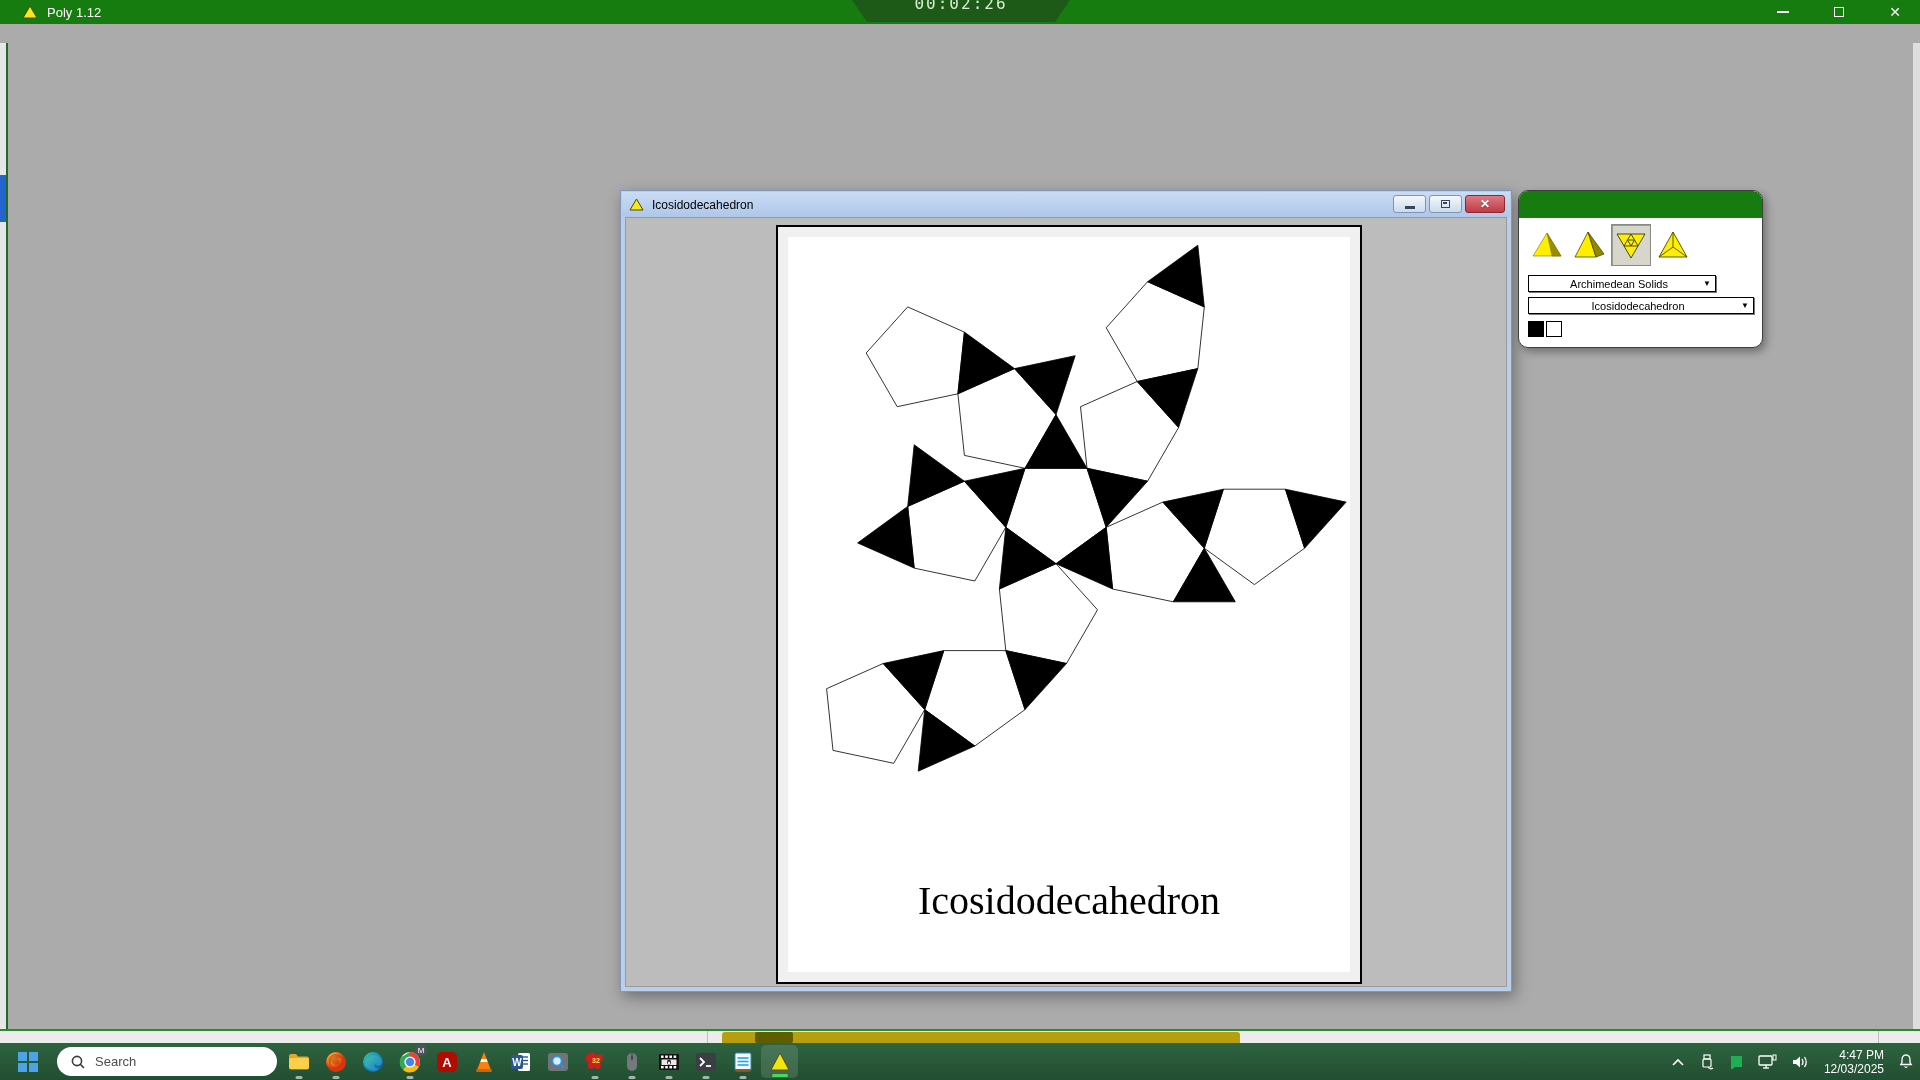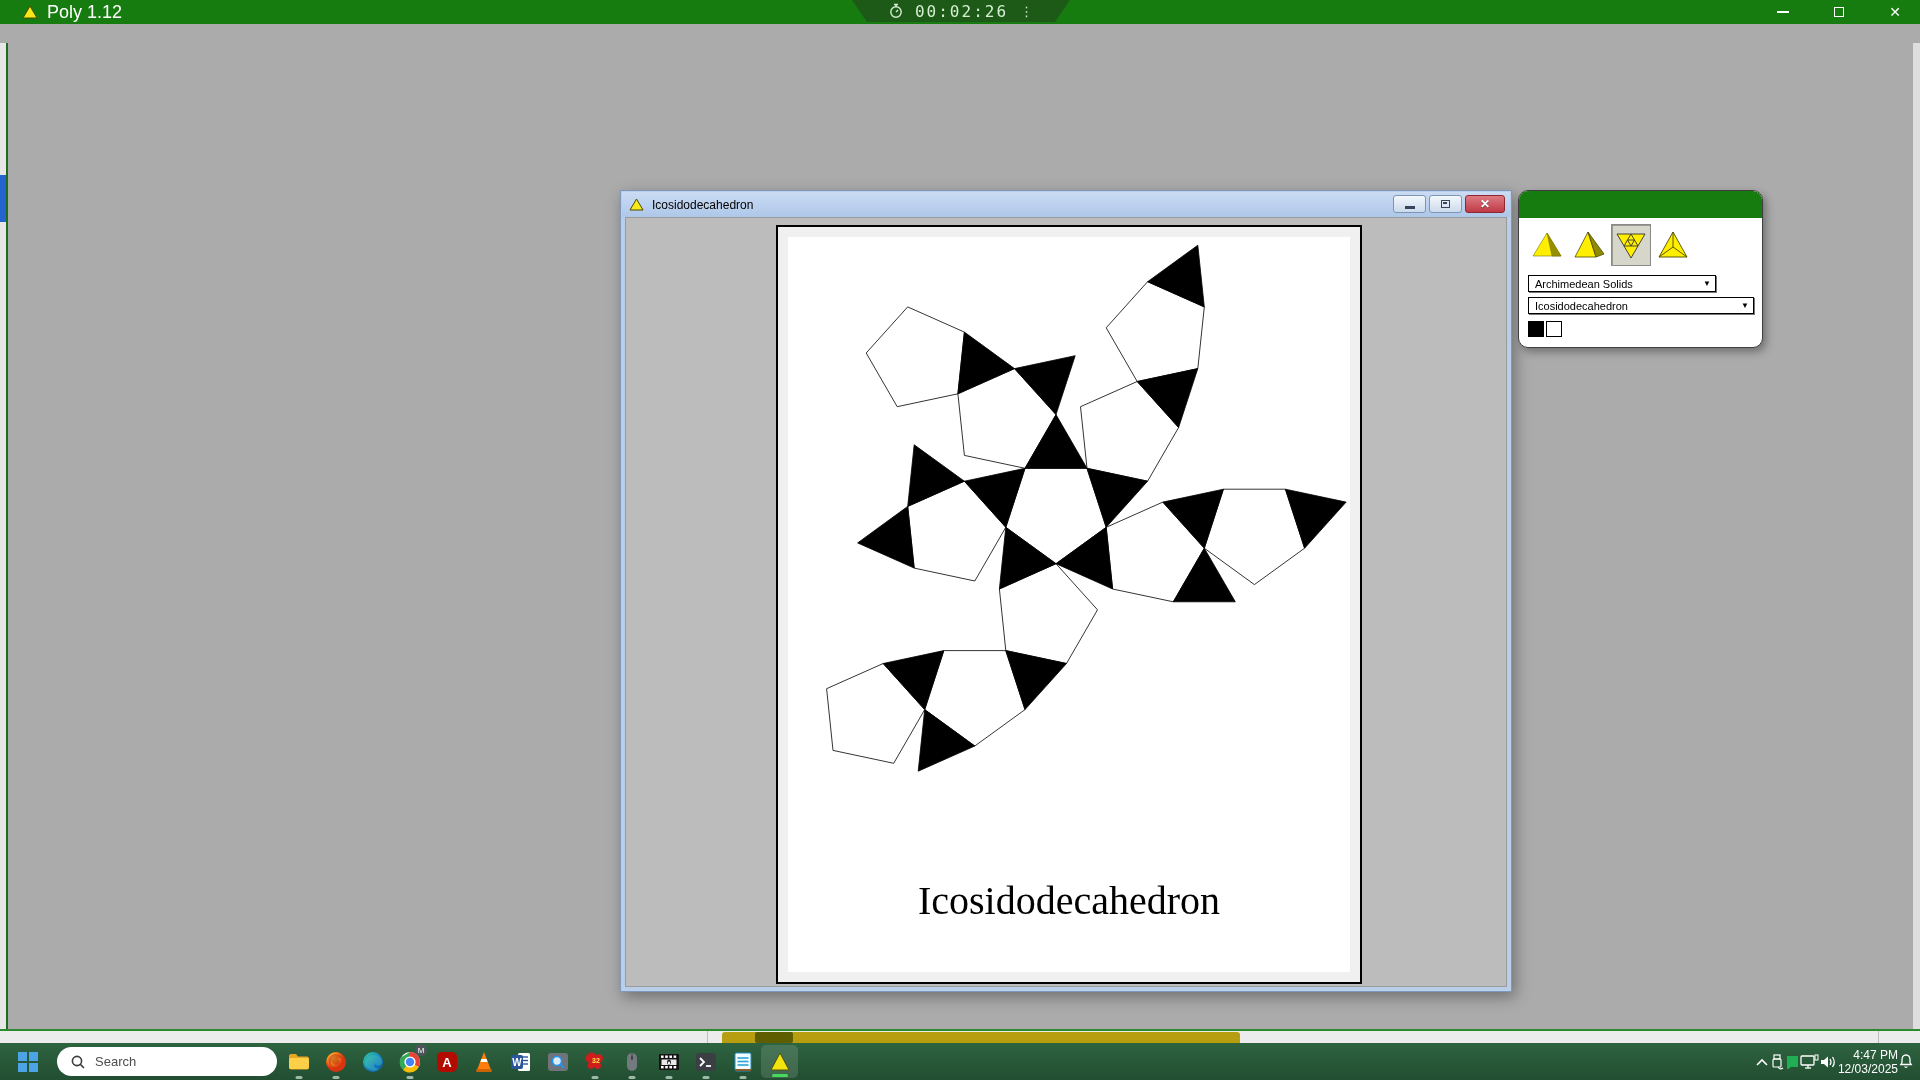--- a/index.html
+++ b/index.html
@@ -3,22 +3,22 @@
 <meta charset="utf-8">
 <style>
   * { margin:0; padding:0; box-sizing:border-box; }
   html,body { width:1920px; height:1080px; overflow:hidden; }
   body { font-family:"Liberation Sans", sans-serif; background:#ababab; position:relative; }
   #screen { position:absolute; inset:0; width:1920px; height:1080px; overflow:hidden; }
 
   
   #titlebar { position:absolute; left:0; top:0; width:1920px; height:24px; background:#177c10; display:flex; align-items:center; z-index:50; }
   .tb-icon { margin-left:22px; display:flex; }
-  .tb-title { color:#ffffff; font-size:18px; margin-left:9px; }
-  #timer { position:absolute; left:852px; top:0; width:218px; height:22px; background:#1d5a18; clip-path:polygon(0 0,100% 0,calc(100% - 15px) 100%,15px 100%); display:flex; align-items:center; justify-content:center; gap:12px; }
+  .tb-title { color:#ffffff; font-size:13px; margin-left:9px; }
+  #timer { position:absolute; left:852px; top:0; width:218px; height:22px; background:#1d5a18; clip-path:polygon(0 0,100% 0,calc(100% - 15px) 100%,15px 100%); display:flex; align-items:center; justify-content:center; gap:12px;flex-direction:column; }
   .timer-text { color:#d6eed1; font-size:16px; letter-spacing:2px; font-family:"DejaVu Sans Mono", monospace; }
   .timer-dots { color:#cfe8ca; font-size:13px; }
   .tb-controls { position:absolute; right:12px; top:0; height:24px; display:flex; align-items:center; gap:30px; }
   .tb-btn { width:26px; height:24px; display:flex; align-items:center; justify-content:center; cursor:default; }
   .glyph-min { width:12px; height:2px; background:#fff; }
   .glyph-max { width:10px; height:10px; border:1.5px solid #fff; }
   .glyph-close { color:#fff; font-size:14px; line-height:1; }
 
   
   #menubar { position:absolute; left:0; top:24px; width:1920px; height:19px; background:#ffffff; display:flex; align-items:center; z-index:49; border-bottom:1px solid #e2e2e2; }
@@ -53,42 +53,42 @@
   .page svg { position:absolute; left:0; top:0; }
   .page-caption { position:absolute; left:0; top:640px; width:562px; text-align:center; font-family:"Liberation Serif", serif; font-size:40px; color:#000; }
 
   
   #palette { position:absolute; left:1518px; top:190px; width:245px; height:158px; background:#ffffff; border:1px solid #3f3f3f; border-radius:10px; box-shadow:3px 4px 8px rgba(0,0,0,.35); z-index:20; }
   .pal-header { position:absolute; left:0; top:0; width:100%; height:27px; background:#177c10; border-radius:9px 9px 0 0; }
   .pal-views { position:absolute; left:8px; top:33px; display:flex; gap:2px; }
   .pal-view-btn { width:40px; height:42px; display:flex; align-items:center; justify-content:center; background:#fff; border:1px solid transparent; }
   .pal-view-btn.selected { background:#d6d6cb; border:1px solid #8a8a8a; box-shadow:inset 1px 1px 0 #9a9a90; }
   .pal-dd { position:absolute; left:9px; height:17px; background:#fff; border:1px solid #000; box-shadow:1px 1px 0 #777; display:flex; align-items:center; }
-  .pal-dd .dd-text { font-size:11px; color:#000; margin-left:6px; flex:1; white-space:nowrap; }
+  .pal-dd .dd-text { font-size:11px; color:#000; margin-left:6px; flex:1; white-space:nowrap;text-align:center; }
   .pal-dd .dd-arrow { font-size:8px; color:#000; margin-right:4px; }
   #dd-category { top:84px; width:188px; }
   #dd-solid { top:106px; width:226px; }
   .pal-swatches { position:absolute; left:9px; top:130px; display:flex; }
   .swatch { width:16px; height:16px; border:1px solid #000; }
   .swatch.black { background:#000; }
   .swatch.white { background:#fff; margin-left:2px; }
 
   
   #taskbar { position:absolute; left:0; top:1043px; width:1920px; height:37px; background:linear-gradient(#2e6340,#224e31); z-index:60; }
   #start-btn { position:absolute; left:16px; top:7px; width:24px; height:24px; display:flex; align-items:center; justify-content:center; }
   #search-pill { position:absolute; left:57px; top:4px; width:220px; height:29px; background:#ffffff; border-radius:15px; display:flex; align-items:center; }
   #search-pill .mag { margin-left:13px; display:flex; }
   #search-pill .ph { font-size:13px; color:#4c4c4c; margin-left:9px;text-align:center; }
   #task-icons { position:absolute; left:280px; top:0; height:37px; display:flex; }
   .ticon { width:37px; height:37px; position:relative; display:flex; align-items:center; justify-content:center; }
   .ticon .dot { position:absolute; bottom:1px; left:50%; transform:translateX(-50%); width:7px; height:3px; border-radius:2px; background:#9fb8aa; }
   .ticon.active { background:rgba(255,255,255,.13); border-radius:5px; margin-top:2px; height:33px; }
   .ticon.active .dot { background:#46d95e; width:16px; }
   .badge { position:absolute; top:1px; right:1px; width:12px; height:12px; border-radius:50%; background:#4e545a; color:#fff; font-size:8px; display:flex; align-items:center; justify-content:center; }
-  #tray { position:absolute; right:6px; top:0; height:37px; display:flex; align-items:center; }
+  #tray { position:absolute; right:6px; top:0; height:37px; display:flex; align-items:center; gap:14px; }
   .tray-ico { display:flex; align-items:center; }
   #clock { text-align:right; color:#fff; font-size:12px; line-height:14px; }
 
   .noselect { user-select:none; }
 </style>
 </head>
 <body>
 
 <div id="screen" class="noselect">
 

